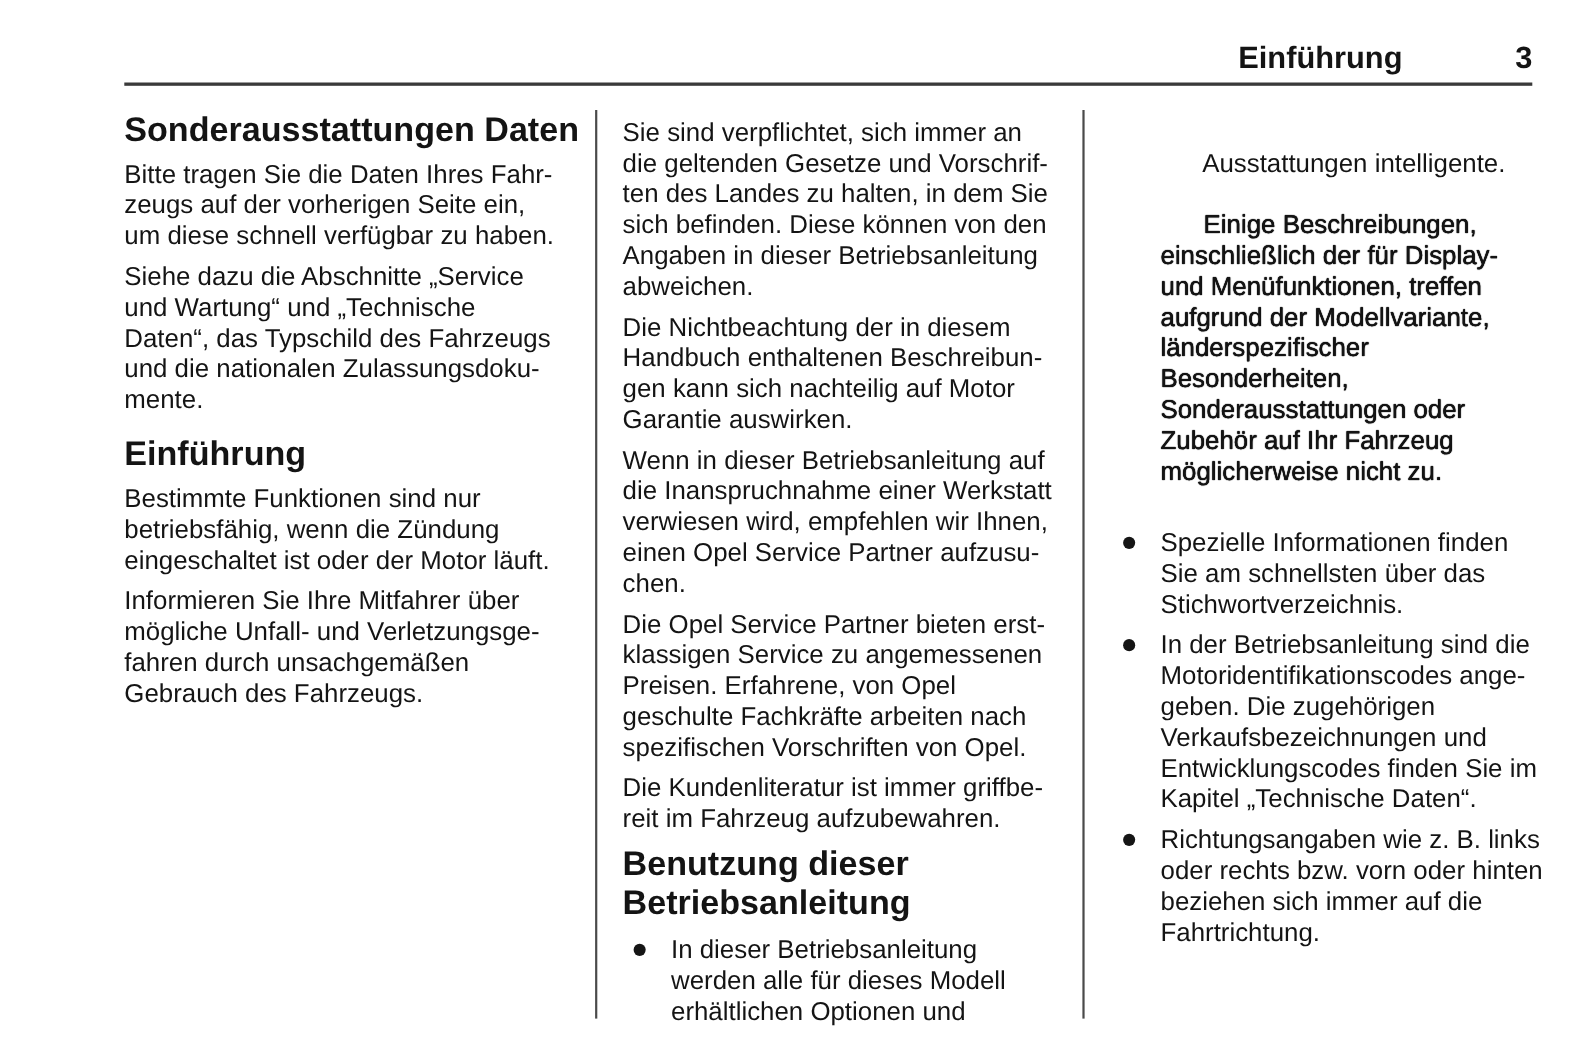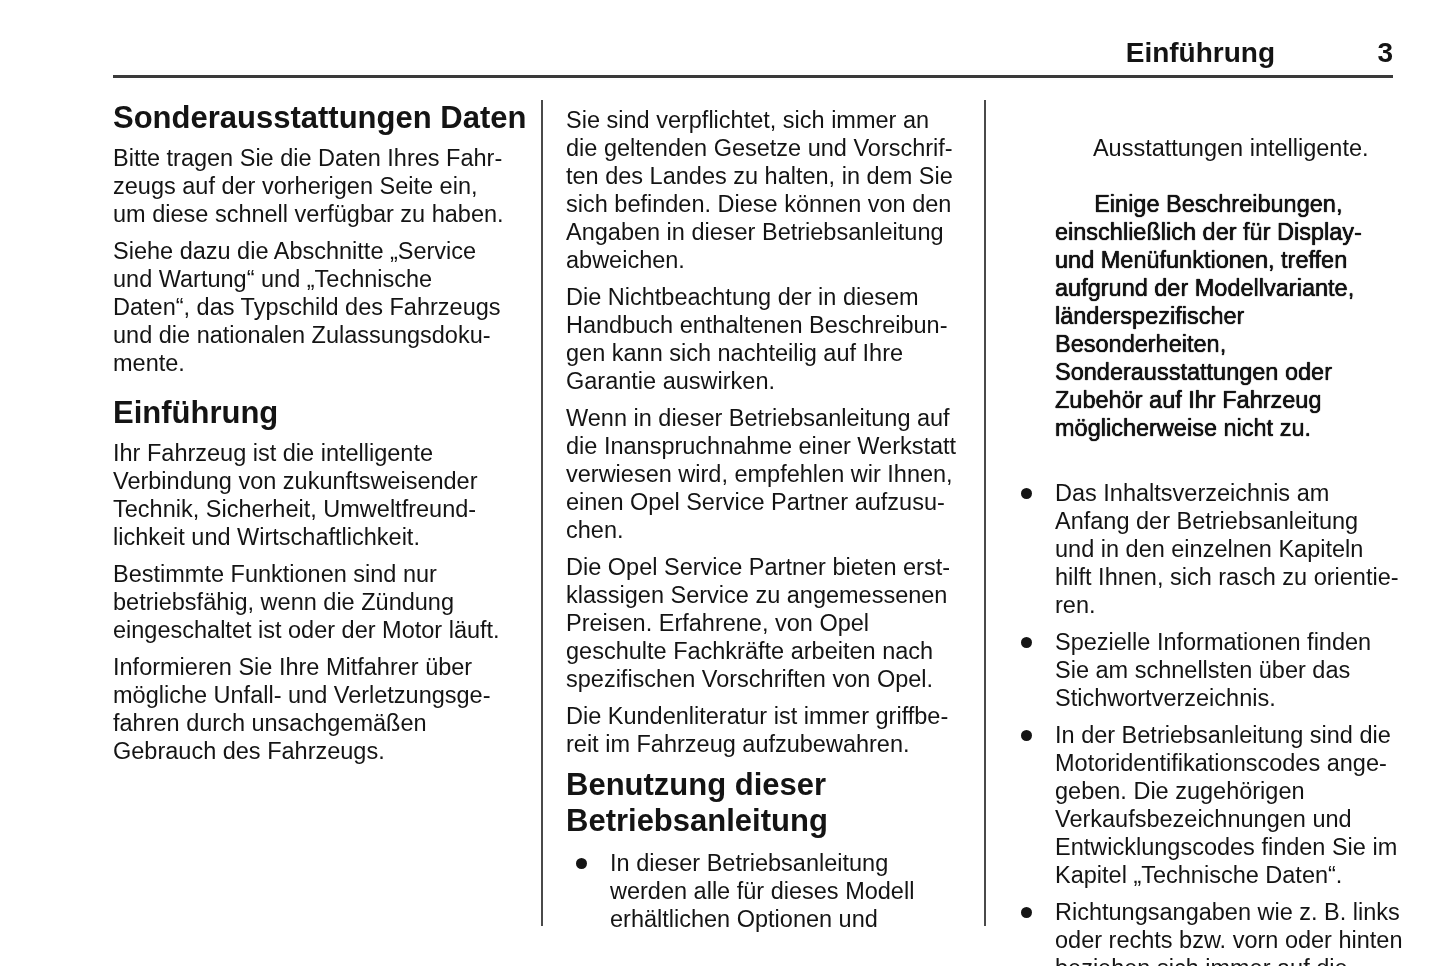--- a/index.html
+++ b/index.html
@@ -71,45 +71,41 @@
     <div class="heading">Sonderausstattungen Daten</div>
     <p class="body">Bitte tragen Sie die Daten Ihres Fahr-
 zeugs auf der vorherigen Seite ein,
 um diese schnell verfügbar zu haben.</p>
     <p class="body">Siehe dazu die Abschnitte „Service
 und Wartung“ und „Technische
 Daten“, das Typschild des Fahrzeugs
 und die nationalen Zulassungsdoku-
 mente.</p>
     <div class="heading heading-mid">Einführung</div>
-    <p class="body">Ihr Fahrzeug ist die intelligente
-Verbindung von zukunftsweisender
-Technik, Sicherheit, Umweltfreund-
-lichkeit und Wirtschaftlichkeit.</p>
     <p class="body">Bestimmte Funktionen sind nur
 betriebsfähig, wenn die Zündung
 eingeschaltet ist oder der Motor läuft.</p>
     <p class="body">Informieren Sie Ihre Mitfahrer über
 mögliche Unfall- und Verletzungsge-
 fahren durch unsachgemäßen
 Gebrauch des Fahrzeugs.</p>
   </div>
 
   <div class="separator"></div>
 
   <div class="col col-2">
     <p class="body">Sie sind verpflichtet, sich immer an
 die geltenden Gesetze und Vorschrif-
 ten des Landes zu halten, in dem Sie
 sich befinden. Diese können von den
 Angaben in dieser Betriebsanleitung
 abweichen.</p>
     <p class="body">Die Nichtbeachtung der in diesem
 Handbuch enthaltenen Beschreibun-
-gen kann sich nachteilig auf Ihre
+gen kann sich nachteilig auf Motor
 Garantie auswirken.</p>
     <p class="body">Wenn in dieser Betriebsanleitung auf
 die Inanspruchnahme einer Werkstatt
 verwiesen wird, empfehlen wir Ihnen,
 einen Opel Service Partner aufzusu-
 chen.</p>
     <p class="body">Die Opel Service Partner bieten erst-
 klassigen Service zu angemessenen
 Preisen. Erfahrene, von Opel
 geschulte Fachkräfte arbeiten nach
@@ -137,28 +133,20 @@
 und Menüfunktionen, treffen
 aufgrund der Modellvariante,
 länderspezifischer
 Besonderheiten,
 Sonderausstattungen oder
 Zubehör auf Ihr Fahrzeug
 möglicherweise nicht zu.</span>
     </div>
     <div class="bullet">
       <span class="dot"></span>
-      <span class="btext">Das Inhaltsverzeichnis am
-Anfang der Betriebsanleitung
-und in den einzelnen Kapiteln
-hilft Ihnen, sich rasch zu orientie-
-ren.</span>
-    </div>
-    <div class="bullet">
-      <span class="dot"></span>
       <span class="btext">Spezielle Informationen finden
 Sie am schnellsten über das
 Stichwortverzeichnis.</span>
     </div>
     <div class="bullet">
       <span class="dot"></span>
       <span class="btext">In der Betriebsanleitung sind die
 Motoridentifikationscodes ange-
 geben. Die zugehörigen
 Verkaufsbezeichnungen und

